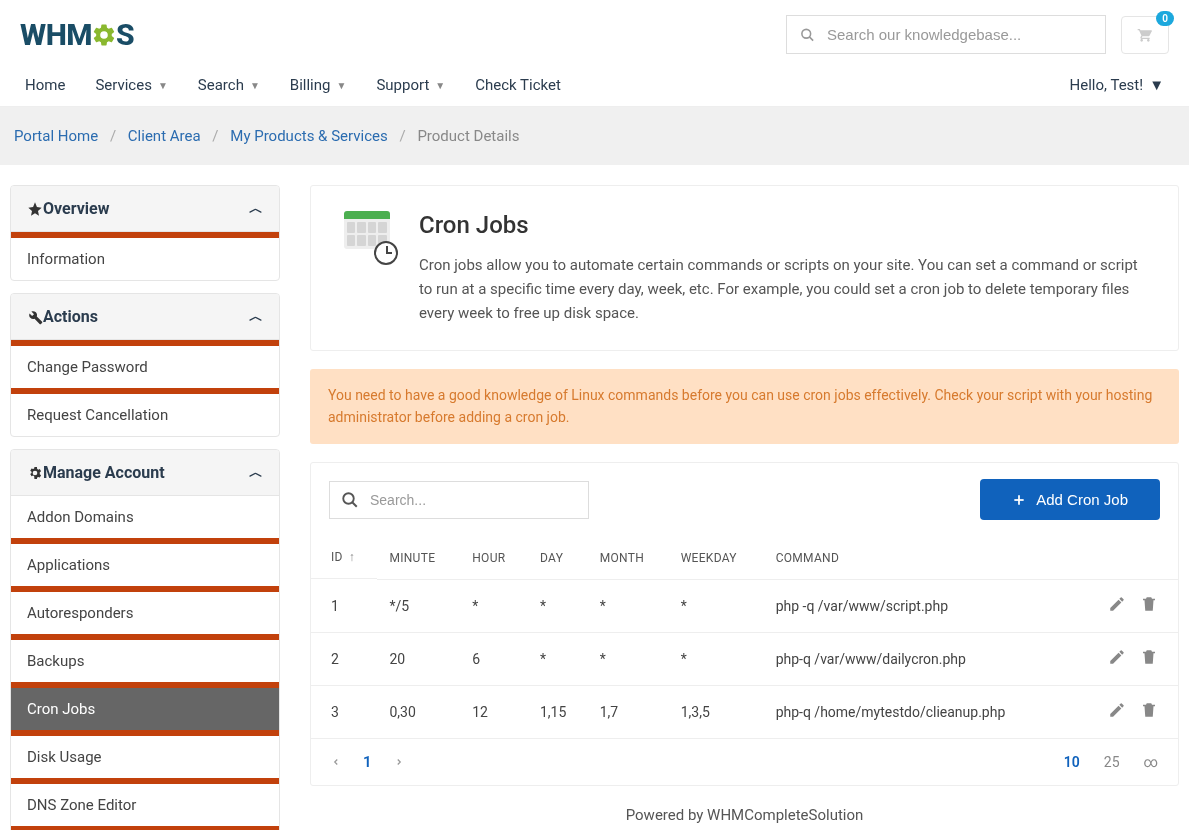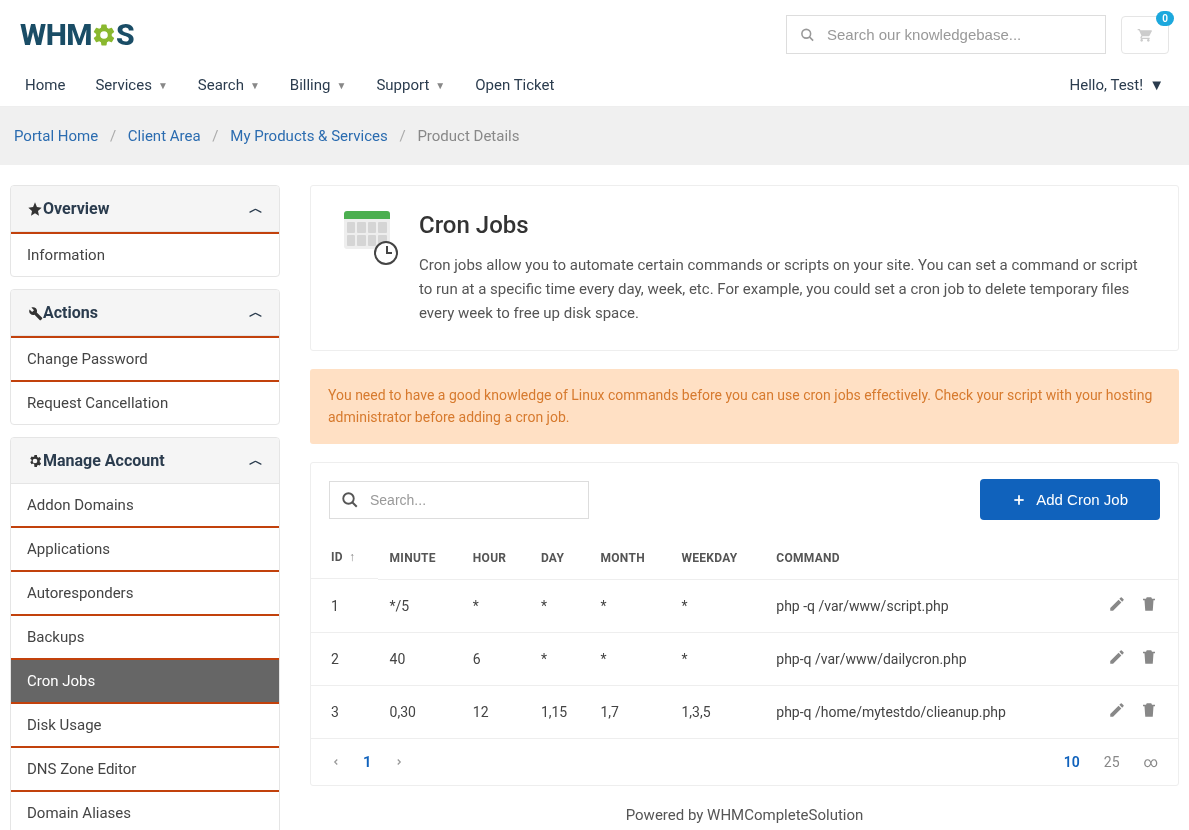--- a/index.html
+++ b/index.html
@@ -20,21 +20,21 @@
 .hello { margin-left: auto; display: flex; align-items: center; gap: 6px; font-size: 15px; cursor: pointer; padding-left: 12px; }
 .breadcrumb { background: #f0f0f0; padding: 20px 14px; font-size: 15px; }
 .breadcrumb a { color: #2b6cb0; text-decoration: none; cursor: pointer; }
 .breadcrumb .sep { color: #aaa; margin: 0 8px; }
 .breadcrumb .current { color: #888; }
 .layout { display: flex; gap: 30px; padding: 20px 10px 10px 10px; align-items: flex-start; }
 .sidebar { width: 270px; flex-shrink: 0; }
 .panel { border: 1px solid #e5e5e5; border-radius: 4px; margin-bottom: 12px; background: #fff; overflow: hidden; }
 .panel-hd { background: #f5f5f5; padding: 13px 16px; font-size: 16px; font-weight: 700; display: flex; align-items: center; cursor: pointer; border-bottom: 1px solid #e5e5e5; }
 .panel-hd .chev { margin-left: auto; font-size: 14px; }
-.panel-item { padding: 12px 16px; font-size: 15px; color: #444; cursor: pointer; border-top: 2px solid #c2410c; }
+.panel-item { padding: 12px 16px; font-size: 15px; color: #444; cursor: pointer; border-top: 6px solid #c2410c; }
 .panel-item:first-of-type { border-top: none; }
 .panel-item.active { background: #666; color: #fff; }
 .main { flex: 1; min-width: 0; }
 .card { background: #fff; border: 1px solid #eee; border-radius: 3px; padding: 25px 28px; margin-bottom: 18px; }
 .page-title-row { display: flex; gap: 25px; }
 .page-icon { width: 55px; height: 50px; flex-shrink: 0; position: relative; }
 .cal-top { width: 46px; height: 8px; background: #4caf50; border-radius: 3px 3px 0 0; margin: 0 auto; }
 .cal-body { width: 46px; height: 30px; background: #eee; margin: 0 auto; border-radius: 0 0 3px 3px; display: grid; grid-template-columns: repeat(4,1fr); gap: 2px; padding: 3px; }
 .cal-body div { background: #d5d5d5; border-radius: 1px; }
 .clock { position: absolute; bottom: -4px; right: -4px; width: 24px; height: 24px; border: 2px solid #444; border-radius: 50%; background: #fff; }
@@ -44,21 +44,21 @@
 .page-desc { color: #555; line-height: 1.6; font-size: 15px; }
 .warning { background: #ffe0c4; color: #d77a2e; padding: 16px 18px; border-radius: 3px; font-size: 14px; line-height: 1.55; margin-bottom: 18px; }
 .table-card { border: 1px solid #eee; border-radius: 3px; background: #fff; padding-bottom: 0; }
 .toolbar { display: flex; align-items: center; padding: 16px 18px; }
 .tsearch { position: relative; width: 260px; }
 .tsearch input { width: 100%; padding: 10px 12px 10px 40px; border: 1px solid #ddd; border-radius: 0; font-size: 14px; }
 .tsearch input::placeholder { color: #999; }
 .tsearch .search-ic { position: absolute; left: 12px; top: 50%; transform: translateY(-50%); color: #555; }
 .add-btn { margin-left: auto; background: #1062bc; color: #fff; border: none; padding: 12px 32px; border-radius: 4px; font-size: 15px; cursor: pointer; display: flex; align-items: center; gap: 10px; font-weight: 500; }
 table { width: 100%; border-collapse: collapse; }
-th { text-align: left; padding: 14px 12px; font-size: 12px; font-weight: 700; color: #555; border-bottom: 1px solid #eee; letter-spacing: 0.3px; }
+th { text-align: left; padding: 14px 12px; font-size: 12px; font-weight: 400; color: #555; border-bottom: 1px solid #eee; letter-spacing: 0.3px; }
 th:first-child { padding-left: 20px; display: flex; align-items: center; gap: 6px; }
 .sort-arrow { color: #888; font-size: 12px; }
 td { padding: 15px 12px; font-size: 14px; color: #444; border-bottom: 1px solid #eee; }
 td:first-child { padding-left: 20px; }
 .row-actions { text-align: right; padding-right: 20px; white-space: nowrap; }
 .row-actions span { cursor: pointer; color: #888; margin-left: 14px; font-size: 17px; }
 .pager { display: flex; align-items: center; padding: 14px 20px; }
 .pager-left { display: flex; align-items: center; gap: 22px; }
 .pg-btn { color: #999; font-size: 16px; cursor: pointer; }
 .pg-num { color: #1062bc; font-weight: 600; font-size: 15px; }
@@ -113,21 +113,21 @@
     </div>
   <div class="nav-item">
       <span>Billing</span>
       <span class="caret">▼</span>
     </div>
   <div class="nav-item">
       <span>Support</span>
       <span class="caret">▼</span>
     </div>
   <div class="nav-item">
-      <span>Open Ticket</span>
+      <span>Check Ticket</span>
     </div>
   <div class="hello">
       <span>Hello, Test!</span>
       <span class="caret">▼</span>
     </div>
 </div>
 
 <div class="breadcrumb">
   <a>Portal Home</a>
   <span class="sep">/</span>
@@ -264,21 +264,21 @@
               <td>*</td>
               <td>php -q /var/www/script.php</td>
               <td class="row-actions"><span><svg width="18" height="18" viewBox="0 0 24 24" fill="currentColor" style="display:inline">
                     <path d="M3 17.25V21h3.75L17.81 9.94l-3.75-3.75L3 17.25zM20.71 7.04a1 1 0 0 0 0-1.41l-2.34-2.34a1 1 0 0 0-1.41 0L15.13 5.12l3.75 3.75 1.83-1.83z"></path>
                   </svg></span><span><svg width="18" height="18" viewBox="0 0 24 24" fill="currentColor" style="display:inline">
                     <path d="M6 7h12l-1 14H7L6 7zm3-4h6l1 2h4v2H4V5h4l1-2z"></path>
                   </svg></span></td>
             </tr>
             <tr>
               <td>2</td>
-              <td>40</td>
+              <td>20</td>
               <td>6</td>
               <td>*</td>
               <td>*</td>
               <td>*</td>
               <td>php-q /var/www/dailycron.php</td>
               <td class="row-actions"><span><svg width="18" height="18" viewBox="0 0 24 24" fill="currentColor" style="display:inline">
                     <path d="M3 17.25V21h3.75L17.81 9.94l-3.75-3.75L3 17.25zM20.71 7.04a1 1 0 0 0 0-1.41l-2.34-2.34a1 1 0 0 0-1.41 0L15.13 5.12l3.75 3.75 1.83-1.83z"></path>
                   </svg></span><span><svg width="18" height="18" viewBox="0 0 24 24" fill="currentColor" style="display:inline">
                     <path d="M6 7h12l-1 14H7L6 7zm3-4h6l1 2h4v2H4V5h4l1-2z"></path>
                   </svg></span></td>

